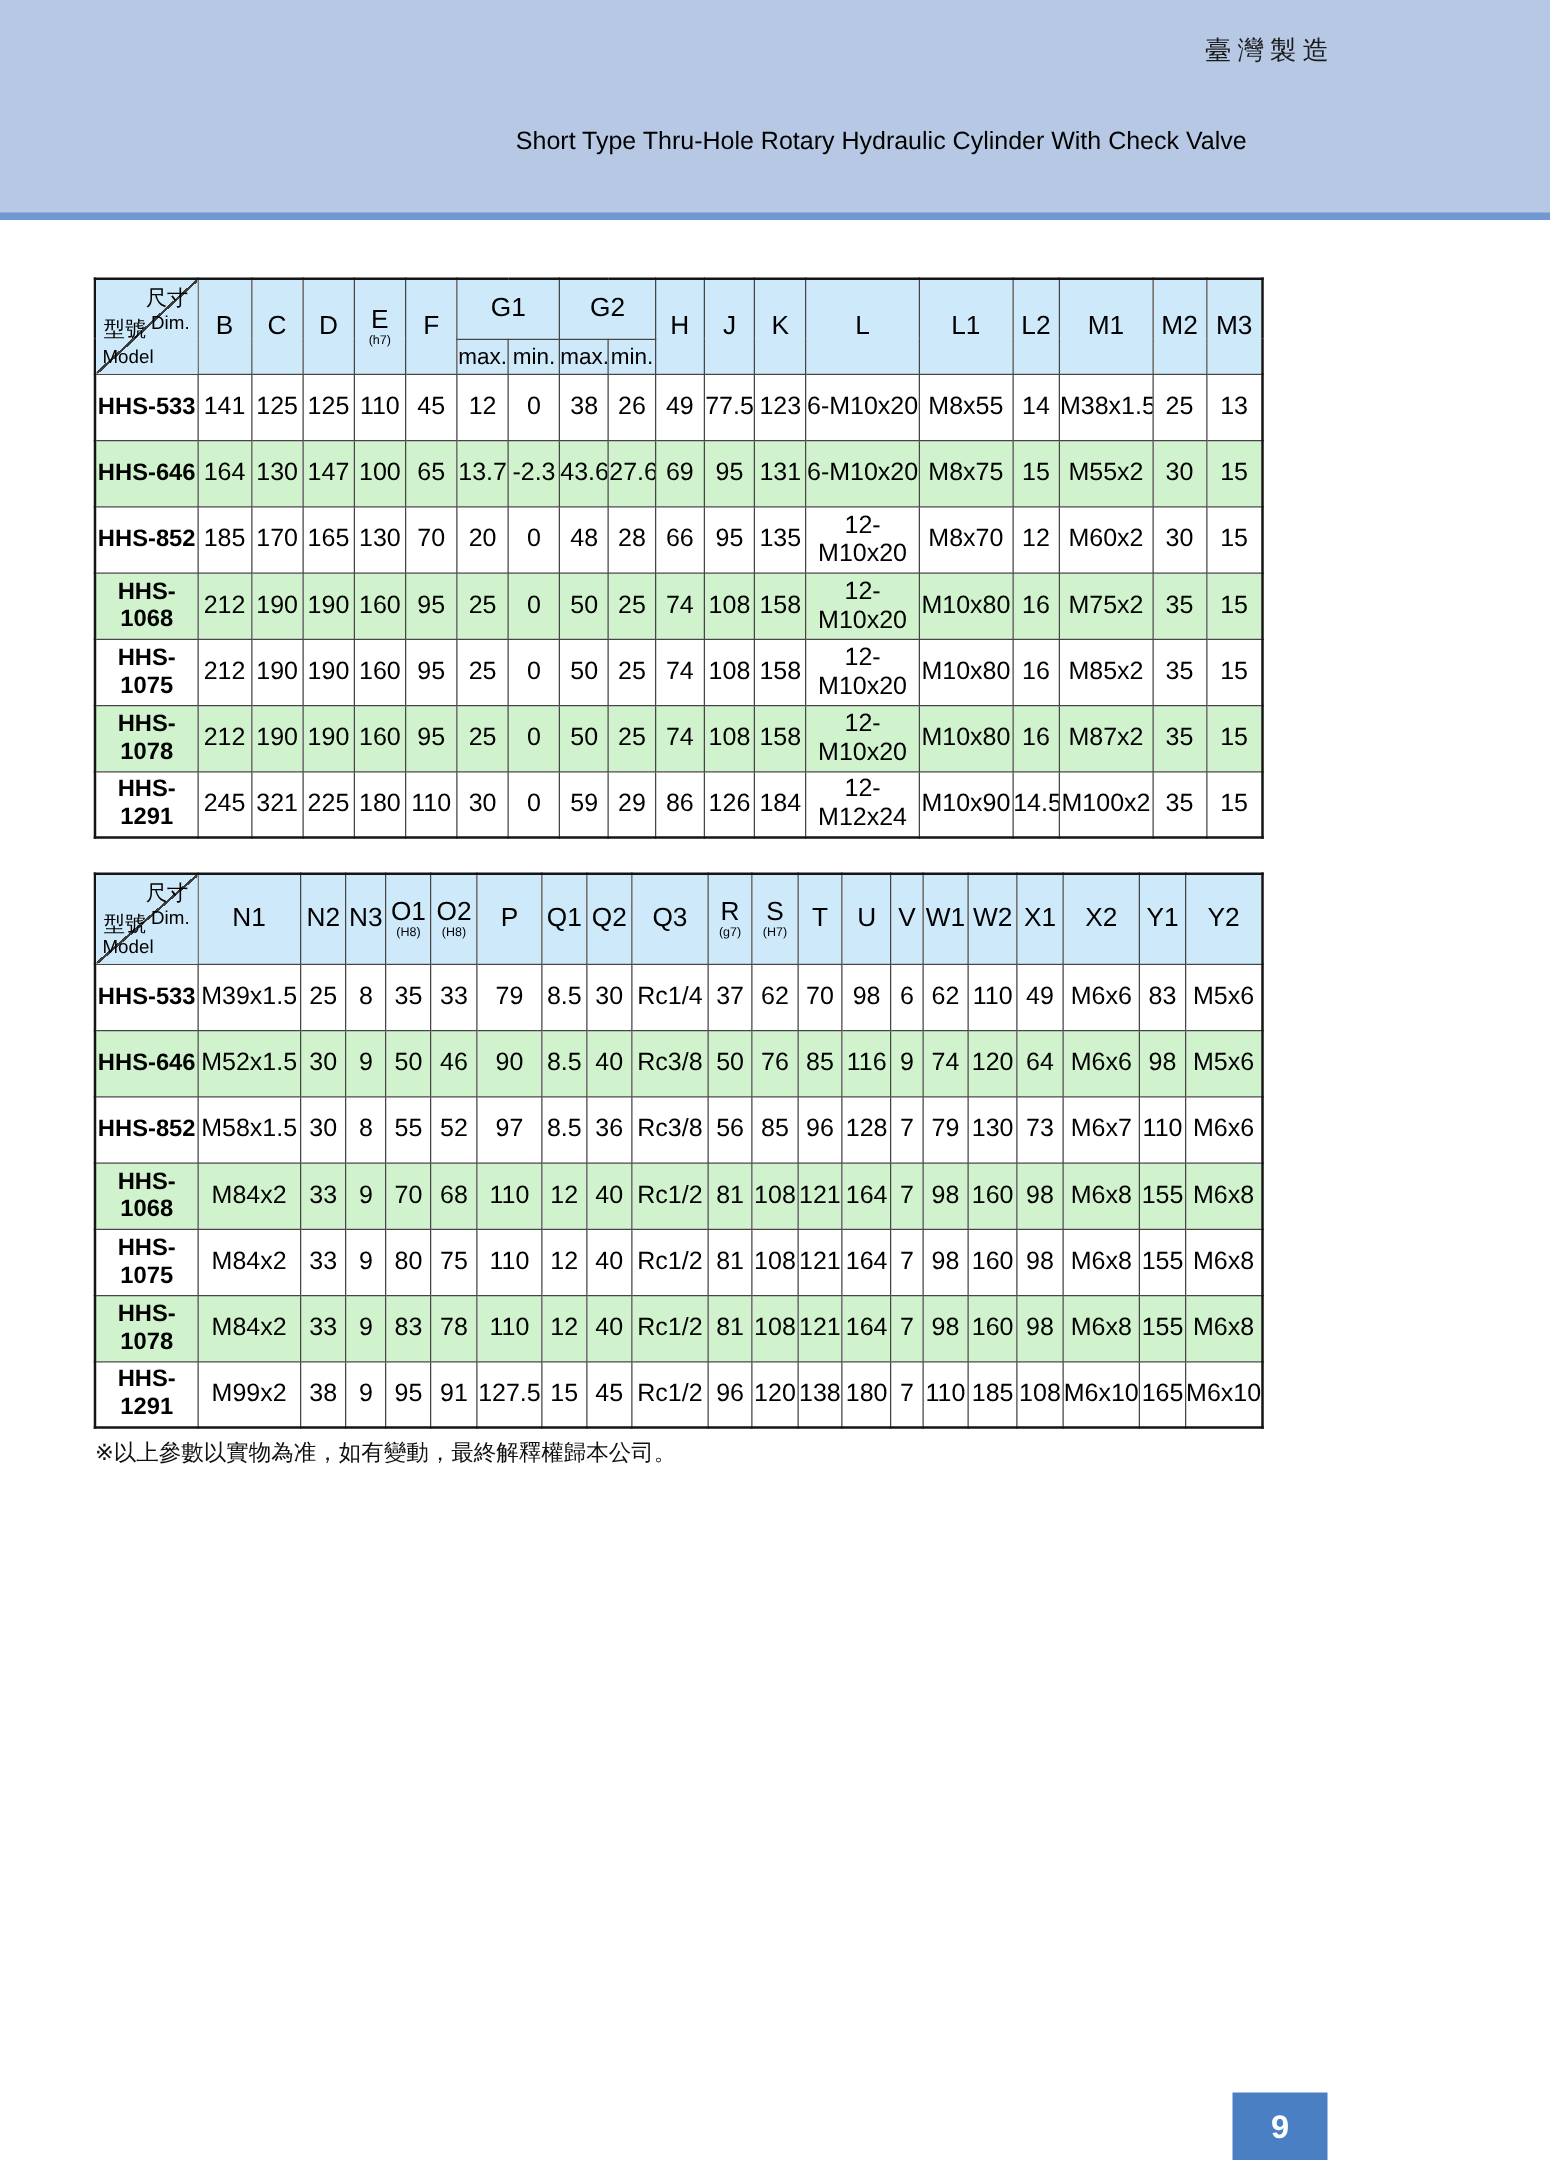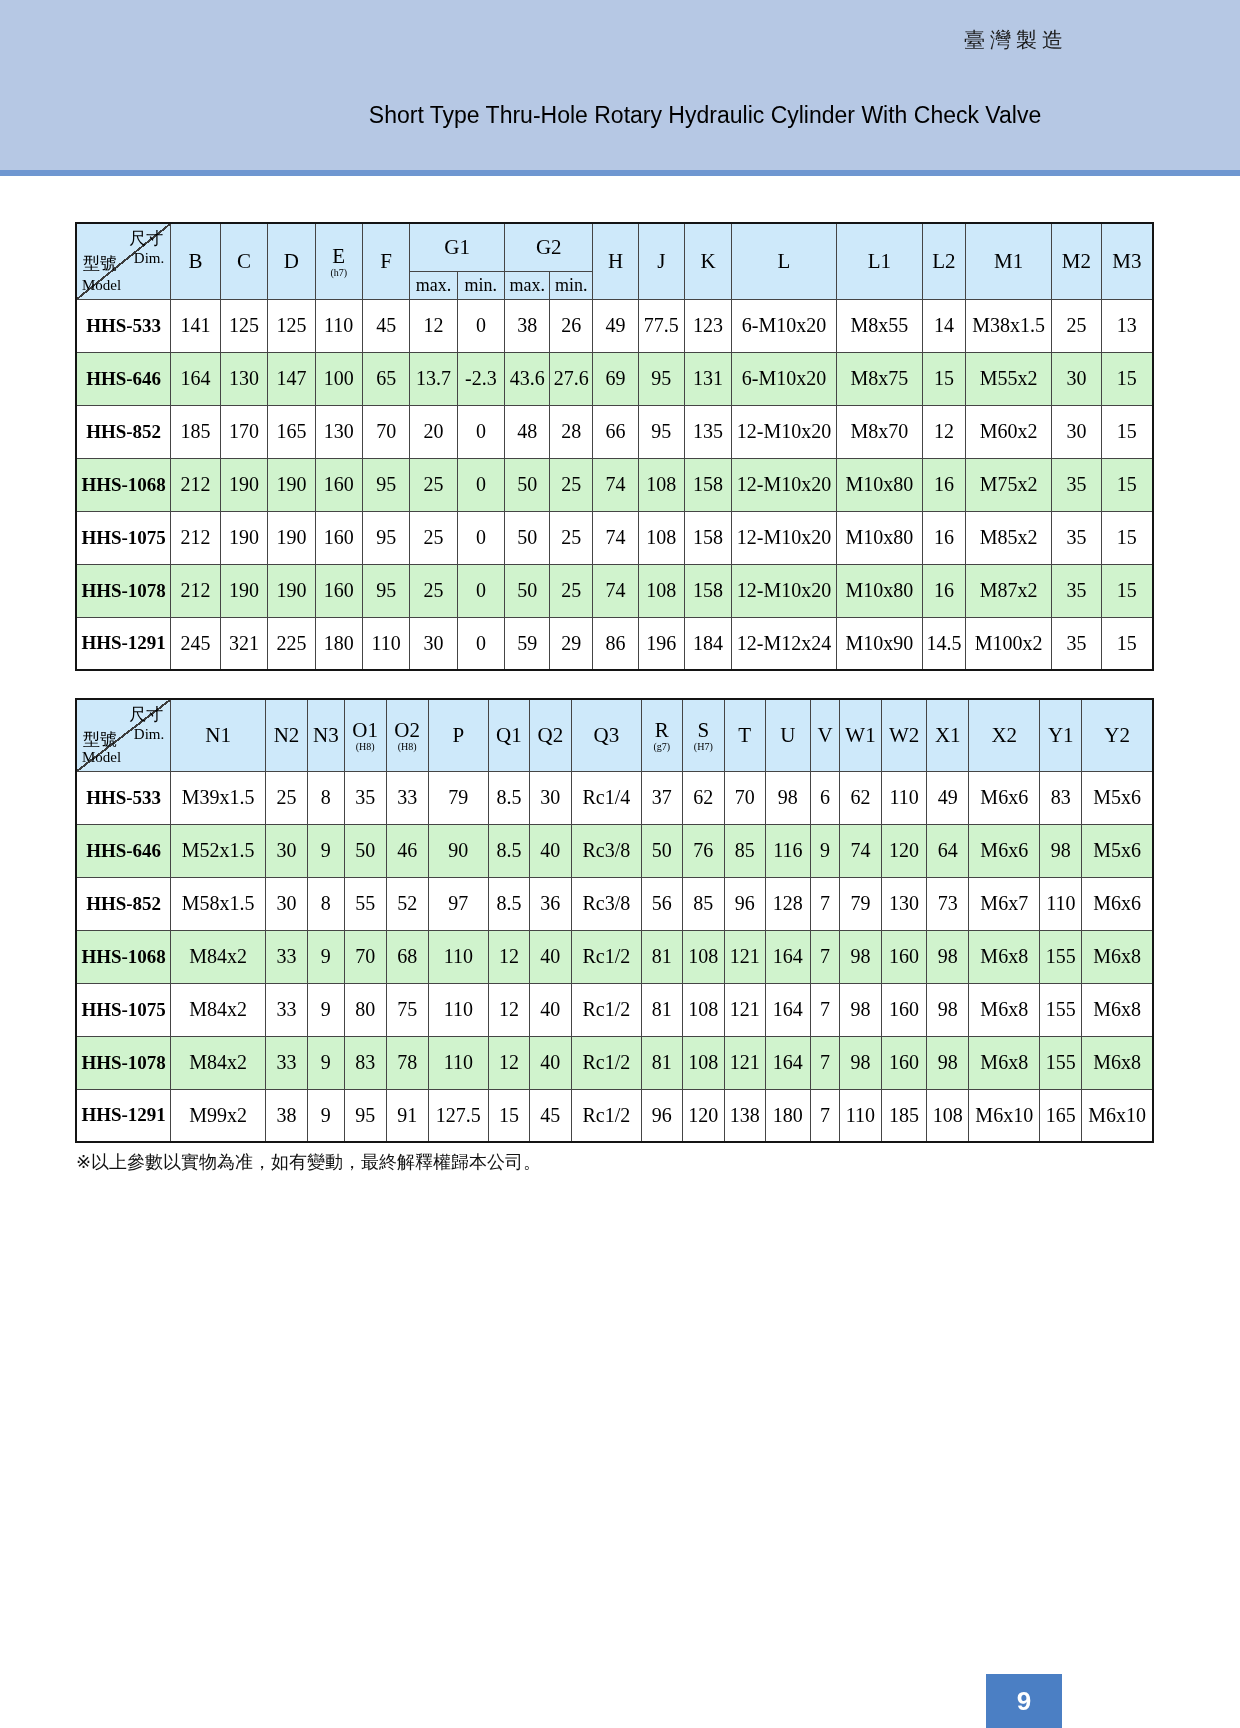--- a/index.html
+++ b/index.html
@@ -7,24 +7,24 @@
   .page{position:relative;width:1240px;height:1728px;background:#ffffff;overflow:hidden;}
 
   
   .hdr{position:absolute;left:0;top:0;width:1240px;height:170px;background:#b6c8e4;border-bottom:6px solid #6f97d1;}
   .arrow{position:absolute;left:0;top:0;width:325px;height:170px;background:#4e81c8;
          clip-path:polygon(0 0,71% 0,100% 50%,71% 100%,0 100%);display:flex;align-items:center;}
   .brand{width:252px;text-align:center;font-size:64px;font-weight:600;color:#0d0d0d;letter-spacing:1px;}
   .made{position:absolute;top:26px;right:172px;font-size:21px;letter-spacing:5px;color:#1a1a1a;}
   .tzh{position:absolute;left:330px;right:120px;top:36px;text-align:center;font-size:46px;color:#000;white-space:nowrap;}
   .tzh .paren{font-size:36px;}
-  .ten{position:absolute;left:230px;right:60px;top:102px;text-align:center;font-size:23px;font-weight:500;color:#000;white-space:nowrap;}
+  .ten{position:absolute;left:230px;right:60px;top:102px;text-align:center;font-size:20px;font-weight:500;color:#000;white-space:nowrap;}
 
   
-  .spec{position:absolute;left:75px;width:1079px;border-collapse:collapse;table-layout:fixed;background:#fff;border:2px solid #141414;font-family:Liberation Serif, serif;}
+  .spec{position:absolute;left:75px;width:936px;border-collapse:collapse;table-layout:fixed;background:#fff;border:2px solid #141414;}
   #t1{top:222px;}
   #t2{top:698px;}
   .spec th,.spec td{border:1px solid #454545;text-align:center;vertical-align:middle;padding:0;color:#000;overflow:hidden;}
   .spec thead th{background:#cee9fa;font-size:21px;font-weight:400;}
   .spec thead tr.main{height:48px;}
   .spec thead tr.subrow{height:28px;}
   .spec thead tr.subrow th{font-size:18px;}
   #t2 thead tr.main{height:72px;}
   .spec tbody tr{height:53px;}
   .spec tbody td{font-size:20px;background:#fff;}
@@ -248,21 +248,21 @@
           <td>245</td>
           <td>321</td>
           <td>225</td>
           <td>180</td>
           <td>110</td>
           <td>30</td>
           <td>0</td>
           <td>59</td>
           <td>29</td>
           <td>86</td>
-          <td>196</td>
+          <td>126</td>
           <td>184</td>
           <td>12-M12x24</td>
           <td>M10x90</td>
           <td>14.5</td>
           <td>M100x2</td>
           <td>35</td>
           <td>15</td>
         </tr>
       </tbody>
   </table>

